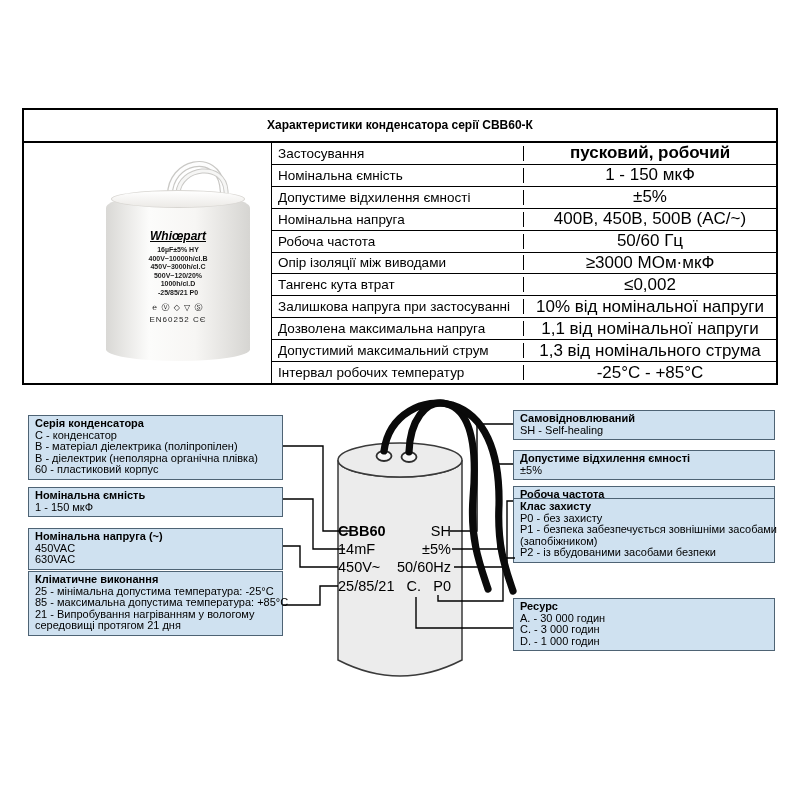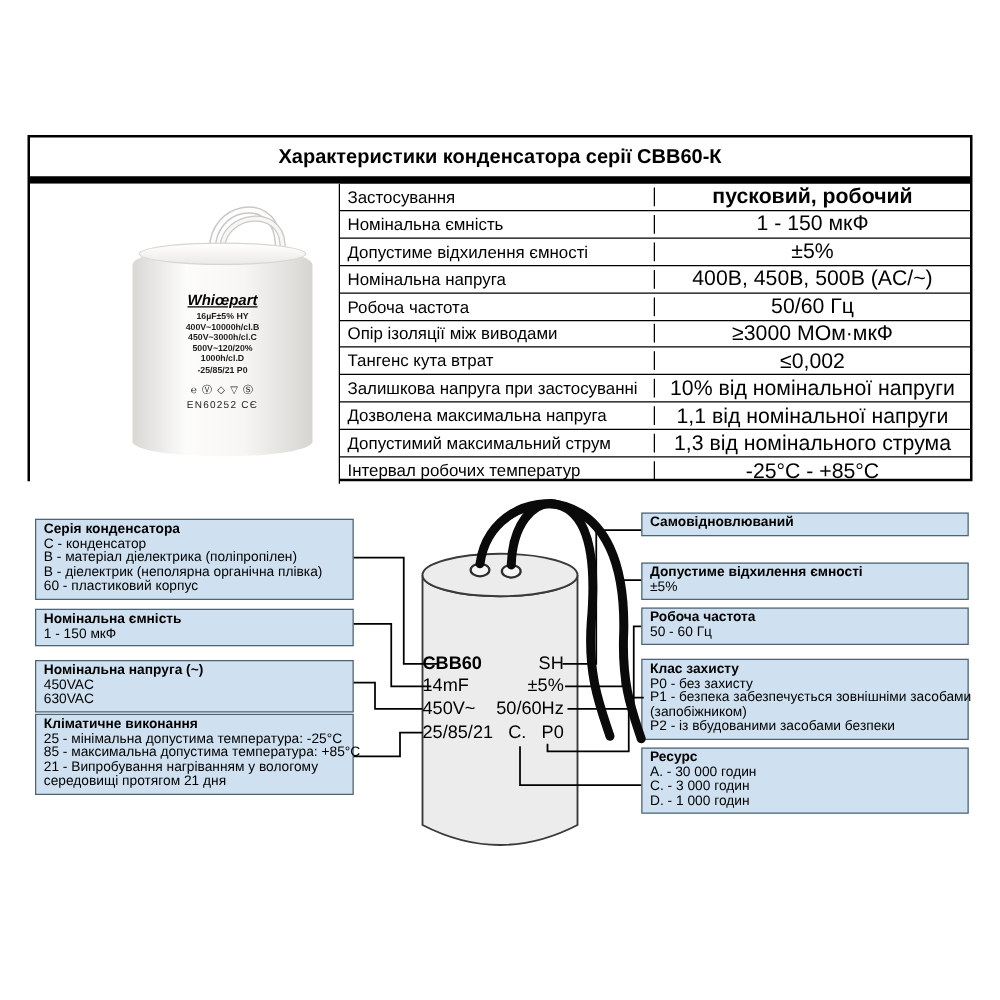--- a/index.html
+++ b/index.html
@@ -2,22 +2,22 @@
 <html><head>
 <meta charset="utf-8">
 <style>
   html,body{margin:0;padding:0;background:#fff;}
   #page{position:relative;width:800px;height:800px;background:#fff;overflow:hidden;
         font-family:"Liberation Sans","DejaVu Sans",sans-serif;color:#000;}
 
   
   .spec-table{position:absolute;left:22px;top:108px;width:756px;height:277px;
               border:2px solid #000;box-sizing:border-box;background:#fff;}
-  .t-title{height:31px;line-height:31px;border-bottom:6px solid #000000;text-align:center;
-           font-size:16px;font-weight:bold;}
+  .t-title{height:31px;line-height:31px;border-bottom:2px solid #000000;text-align:center;
+           font-size:12px;font-weight:bold;}
   .t-body{display:flex;height:240px;}
   .photo-cell{width:248px;border-right:1px solid #000;position:relative;box-sizing:border-box;background:#fff;}
   .rows{flex:1;display:flex;flex-direction:column;}
   .srow{flex:1;display:flex;border-bottom:1px solid #000;align-items:center;}
   .srow:last-child{border-bottom:none;}
   .slabel{width:252px;border-right:1px solid #000;box-sizing:border-box;padding-left:6px;
           font-size:13.5px;display:flex;align-items:center;}
   .svalue{flex:1;font-size:17px;display:flex;align-items:center;justify-content:center;text-align:center;}
   .bold{font-weight:bold;}
 
@@ -155,30 +155,31 @@
       </div>
       <div class="callout" style="left: 28px; top: 571px; width: 255px;">
         <div class="c-title">Кліматичне виконання</div>
         <div class="c-line">25 - мінімальна допустима температура: -25°C</div>
         <div class="c-line">85 - максимальна допустима температура: +85°C</div>
         <div class="c-line">21 - Випробування нагріванням у вологому</div>
         <div class="c-line">середовищі протягом 21 дня</div>
       </div>
       <div class="callout" style="left: 513px; top: 410px; width: 262px;">
         <div class="c-title">Самовідновлюваний</div>
+        <div class="c-line">SH - Self-healing</div>
       </div>
       <div class="callout" style="left: 513px; top: 450px; width: 262px;">
         <div class="c-title">Допустиме відхилення ємності</div>
         <div class="c-line">±5%</div>
       </div>
       <div class="callout" style="left: 513px; top: 486px; width: 262px;">
         <div class="c-title">Робоча частота</div>
         <div class="c-line">50 - 60 Гц</div>
       </div>
-      <div class="callout" style="left: 513px; top: 527px; width: 262px;">
+      <div class="callout" style="left: 513px; top: 498px; width: 262px;">
         <div class="c-title">Клас захисту</div>
         <div class="c-line">P0 - без захисту</div>
         <div class="c-line">P1 - безпека забезпечується зовнішніми засобами</div>
         <div class="c-line">(запобіжником)</div>
         <div class="c-line">P2 - із вбудованими засобами безпеки</div>
       </div>
       <div class="callout" style="left: 513px; top: 598px; width: 262px;">
         <div class="c-title">Ресурс</div>
         <div class="c-line">A. - 30 000 годин</div>
         <div class="c-line">C. - 3 000 годин</div>

